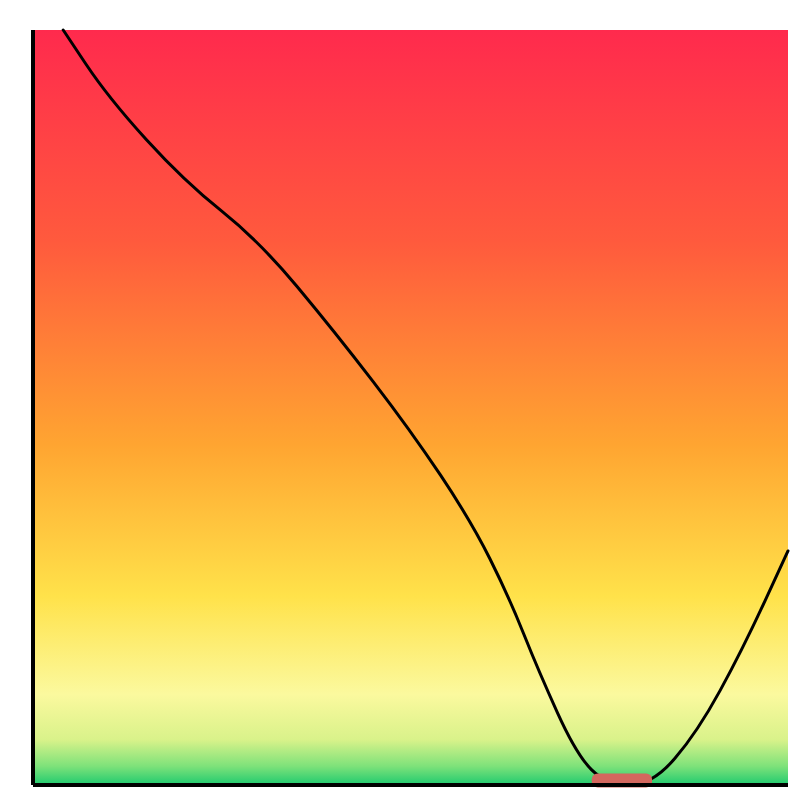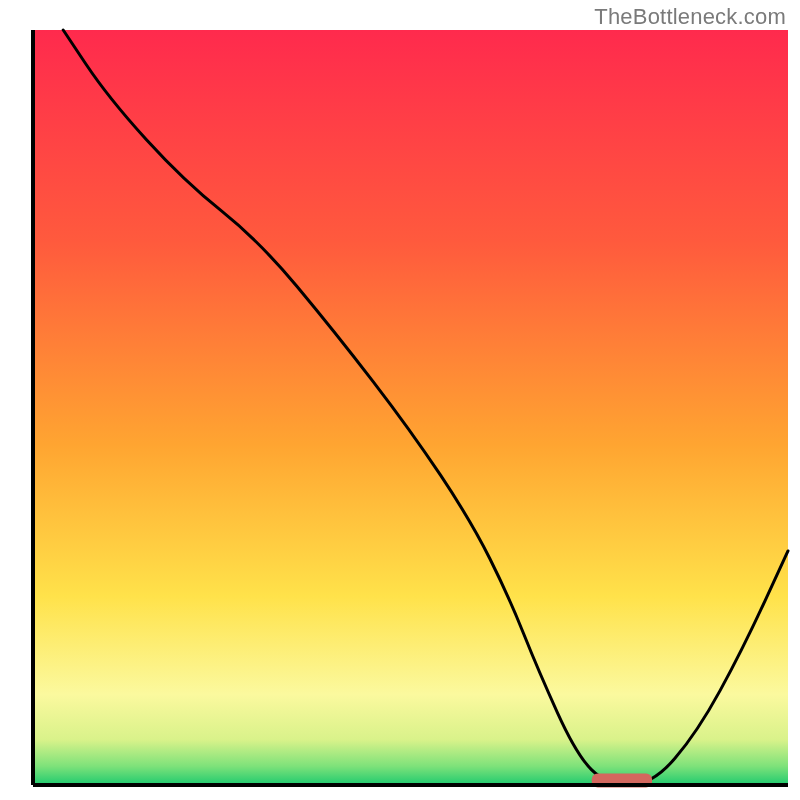--- a/index.html
+++ b/index.html
@@ -28,21 +28,20 @@
   svg {
     position: absolute;
     top: 0;
     left: 0;
   }
 </style>
 </head>
 <body>
 <div class="wrap">
 
-<div class="watermark">TheBottleneck.com</div>
 
 <svg id="chart-svg" width="800" height="800" viewBox="0 0 800 800">
   <defs>
     <linearGradient id="bg-grad" x1="0" y1="0" x2="0" y2="1">
           <stop offset="0%" stop-color="#ff2a4d"></stop>
           <stop offset="28.000000000000004%" stop-color="#ff5a3d"></stop>
           <stop offset="55.00000000000001%" stop-color="#ffa531"></stop>
           <stop offset="75%" stop-color="#ffe24a"></stop>
           <stop offset="88%" stop-color="#fbf99e"></stop>
           <stop offset="94%" stop-color="#d9f28a"></stop>

